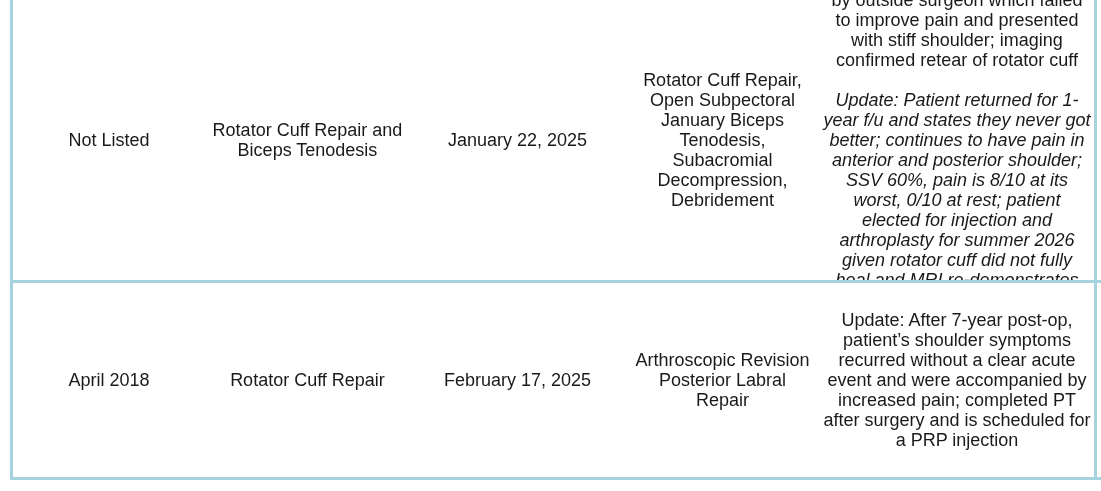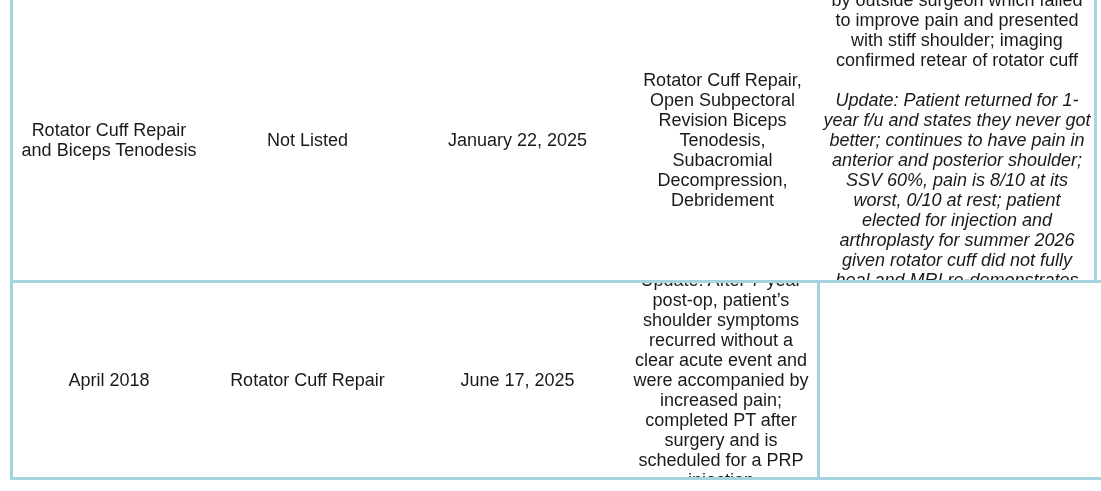--- a/index.html
+++ b/index.html
@@ -54,47 +54,50 @@
   .cell p + p { margin-top: 20px; font-style: italic; }
 </style>
 </head>
 <body>
 
 <div class="stage">
   <div class="table">
 
     <div class="row row-1">
       <div class="cell">
-        <p>Rotator Cuff Repair and Biceps Tenodesis</p>
+        <p>Not Listed</p>
       </div>
       <div class="cell">
-        <p>Not Listed</p>
+        <p>Rotator Cuff Repair and Biceps Tenodesis</p>
       </div>
       <div class="cell">
         <p>January 22, 2025</p>
       </div>
       <div class="cell">
-        <p>Rotator Cuff Repair, Open Subpectoral Revision Biceps Tenodesis, Subacromial Decompression, Debridement</p>
+        <p>Rotator Cuff Repair, Open Subpectoral January Biceps Tenodesis, Subacromial Decompression, Debridement</p>
       </div>
       <div class="cell cell-notes">
         <p>Patient had previous RCR done by outside surgeon which failed to improve pain and presented with stiff shoulder; imaging confirmed retear of rotator cuff</p>
         <p>Update: Patient returned for 1-year f/u and states they never got better; continues to have pain in anterior and posterior shoulder; SSV 60%, pain is 8/10 at its worst, 0/10 at rest; patient elected for injection and arthroplasty for summer 2026 given rotator cuff did not fully heal and MRI re-demonstrates underlying arthritis</p>
       </div>
       <div class="cell cell-cropped"></div>
     </div>
 
     <div class="row row-2">
       <div class="cell">
         <p>April 2018</p>
       </div>
       <div class="cell">
         <p>Rotator Cuff Repair</p>
       </div>
       <div class="cell">
-        <p>June 17, 2025</p>
+        <p>February 17, 2025</p>
+      </div>
+      <div class="cell">
+        <p>Arthroscopic Revision Posterior Labral Repair</p>
       </div>
       <div class="cell cell-notes">
         <p>Update: After 7-year post-op, patient’s shoulder symptoms recurred without a clear acute event and were accompanied by increased pain; completed PT after surgery and is scheduled for a PRP injection</p>
       </div>
       <div class="cell cell-cropped"></div>
     </div>
 
   </div>
 </div>
 

